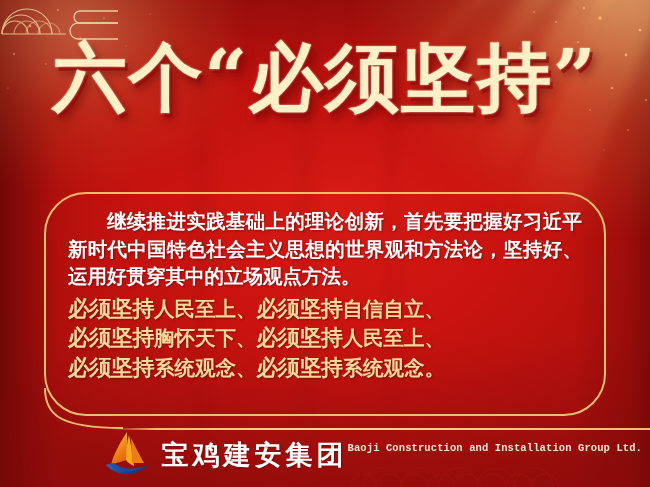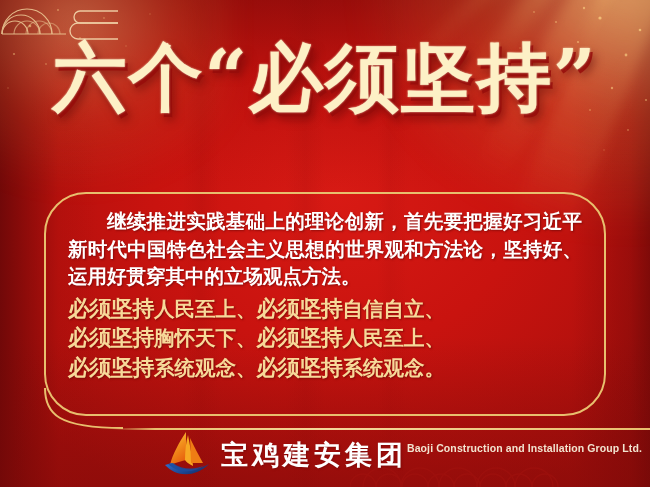--- a/index.html
+++ b/index.html
@@ -208,21 +208,21 @@
     color: #ffffff;
     font-family: "DejaVu Sans", "Liberation Sans", sans-serif;
     font-weight: 700;
     font-size: 27px;
     letter-spacing: 4px;
     line-height: 1.1;
     text-shadow: 1px 1px 2px rgba(110,8,8,0.6);
   }
   .logo-en {
     color: #f2e4d0;
-    font-family: Liberation Sans, sans-serif;
+    font-family: Liberation Mono, monospace;
     font-weight: 600;
     font-size: 10.5px;
     letter-spacing: 0.1px;
     line-height: 1.2;
     margin-top: 2px;
     white-space: nowrap;
   }
 </style>
 </head>
 <body>

